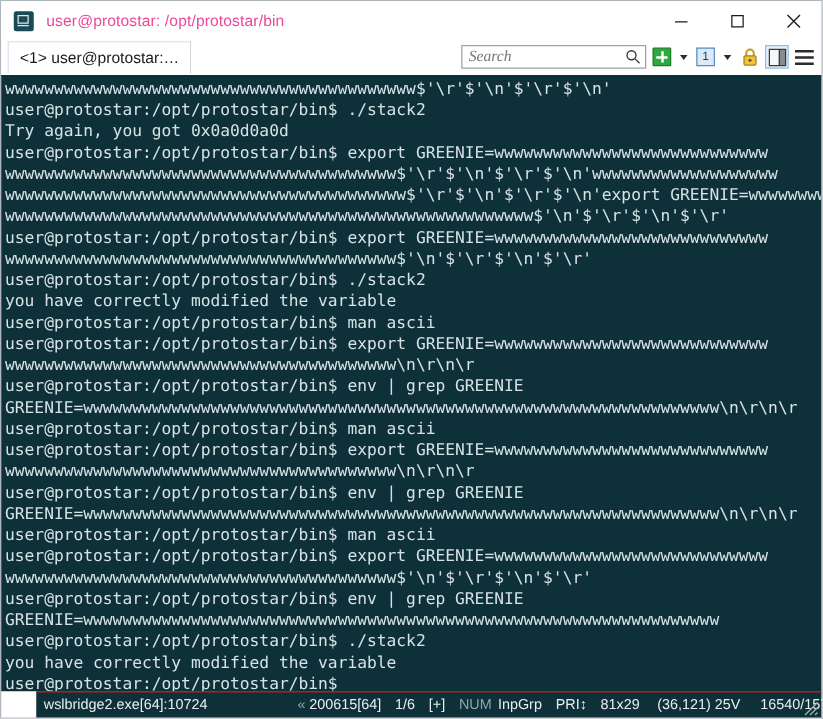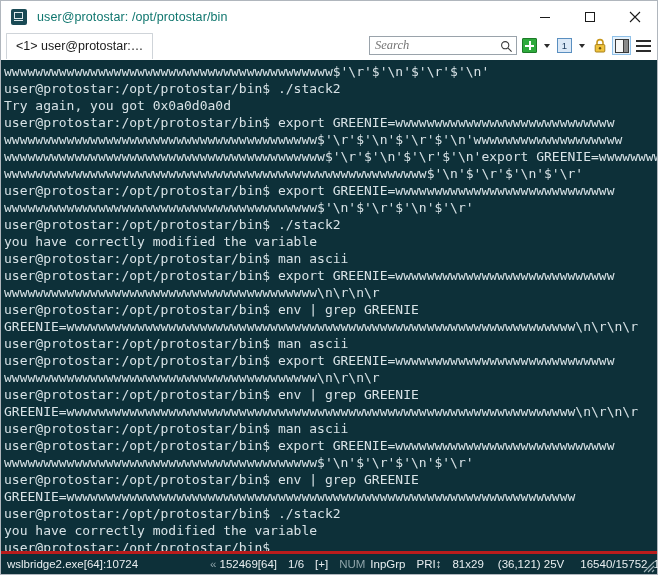--- a/index.html
+++ b/index.html
@@ -59,21 +59,21 @@
     box-sizing: border-box;
   }
   .title-icon .stand {
     position: absolute;
     left: 4px; top: 12px;
     width: 9px; height: 1.5px;
     background: #dfe9ec;
   }
   .title-text {
     font-size: 12.5px;
-    color: #0f766e;
+    color: #ec4899;
     letter-spacing: 0.1px;
     white-space: nowrap;
   }
   .caption-buttons {
     position: absolute;
     right: 0; top: 0;
     height: 31px;
     display: flex;
   }
   .cap-btn {
@@ -259,21 +259,22 @@
   .statusbar {
     height: 20px;
     flex: 0 0 20px;
     background: #0d3039;
     color: #e8eef0;
     font-family: "Liberation Sans", sans-serif;
     font-size: 11.5px;
     display: flex;
     align-items: center;
     position: relative;
-    border-top: 3px solid #b91c1c;
+    border-top: 1px solid #b91c1c;
+    margin-left: 28px;
   }
   .st {
     padding: 0 0 0 0;
     white-space: nowrap;
   }
   .st-proc { margin-left: 6px; }
   .st-dim { color: #8fa4aa; }
   .st-gap-a { margin-left: 72px; }
   .st-gap   { margin-left: 11px; }
   .resize-grip {
@@ -367,21 +368,21 @@
     </div>
   </div>
 
   <div class="terminal-wrap">
     <div class="terminal" id="terminal"><div class="term-line">wwwwwwwwwwwwwwwwwwwwwwwwwwwwwwwwwwwwwwwwww$'\r'$'\n'$'\r'$'\n'</div><div class="term-line">user@protostar:/opt/protostar/bin$ ./stack2</div><div class="term-line">Try again, you got 0x0a0d0a0d</div><div class="term-line">user@protostar:/opt/protostar/bin$ export GREENIE=wwwwwwwwwwwwwwwwwwwwwwwwwwww</div><div class="term-line">wwwwwwwwwwwwwwwwwwwwwwwwwwwwwwwwwwwwwwww$'\r'$'\n'$'\r'$'\n'wwwwwwwwwwwwwwwwwww</div><div class="term-line">wwwwwwwwwwwwwwwwwwwwwwwwwwwwwwwwwwwwwwwww$'\r'$'\n'$'\r'$'\n'export GREENIE=wwwwwwww</div><div class="term-line">wwwwwwwwwwwwwwwwwwwwwwwwwwwwwwwwwwwwwwwwwwwwwwwwwwwwww$'\n'$'\r'$'\n'$'\r'</div><div class="term-line">user@protostar:/opt/protostar/bin$ export GREENIE=wwwwwwwwwwwwwwwwwwwwwwwwwwww</div><div class="term-line">wwwwwwwwwwwwwwwwwwwwwwwwwwwwwwwwwwwwwwww$'\n'$'\r'$'\n'$'\r'</div><div class="term-line">user@protostar:/opt/protostar/bin$ ./stack2</div><div class="term-line">you have correctly modified the variable</div><div class="term-line">user@protostar:/opt/protostar/bin$ man ascii</div><div class="term-line">user@protostar:/opt/protostar/bin$ export GREENIE=wwwwwwwwwwwwwwwwwwwwwwwwwwww</div><div class="term-line">wwwwwwwwwwwwwwwwwwwwwwwwwwwwwwwwwwwwwwww\n\r\n\r</div><div class="term-line">user@protostar:/opt/protostar/bin$ env | grep GREENIE</div><div class="term-line">GREENIE=wwwwwwwwwwwwwwwwwwwwwwwwwwwwwwwwwwwwwwwwwwwwwwwwwwwwwwwwwwwwwwwww\n\r\n\r</div><div class="term-line">user@protostar:/opt/protostar/bin$ man ascii</div><div class="term-line">user@protostar:/opt/protostar/bin$ export GREENIE=wwwwwwwwwwwwwwwwwwwwwwwwwwww</div><div class="term-line">wwwwwwwwwwwwwwwwwwwwwwwwwwwwwwwwwwwwwwww\n\r\n\r</div><div class="term-line">user@protostar:/opt/protostar/bin$ env | grep GREENIE</div><div class="term-line">GREENIE=wwwwwwwwwwwwwwwwwwwwwwwwwwwwwwwwwwwwwwwwwwwwwwwwwwwwwwwwwwwwwwwww\n\r\n\r</div><div class="term-line">user@protostar:/opt/protostar/bin$ man ascii</div><div class="term-line">user@protostar:/opt/protostar/bin$ export GREENIE=wwwwwwwwwwwwwwwwwwwwwwwwwwww</div><div class="term-line">wwwwwwwwwwwwwwwwwwwwwwwwwwwwwwwwwwwwwwww$'\n'$'\r'$'\n'$'\r'</div><div class="term-line">user@protostar:/opt/protostar/bin$ env | grep GREENIE</div><div class="term-line">GREENIE=wwwwwwwwwwwwwwwwwwwwwwwwwwwwwwwwwwwwwwwwwwwwwwwwwwwwwwwwwwwwwwwww</div><div class="term-line">user@protostar:/opt/protostar/bin$ ./stack2</div><div class="term-line">you have correctly modified the variable</div><div class="term-line">user@protostar:/opt/protostar/bin$ <span class="cursor"></span></div></div>
   </div>
 
   <div class="statusbar">
     <span class="st st-proc">wslbridge2.exe[64]:10724</span>
     <span class="st st-gap-a st-dim">«</span>
-    <span class="st" style="margin-left:3px">152469[64]</span>
+    <span class="st" style="margin-left:3px">200615[64]</span>
     <span class="st st-gap">1/6</span>
     <span class="st st-gap">[+]</span>
     <span class="st st-gap st-dim">NUM</span>
     <span class="st" style="margin-left:5px">InpGrp</span>
     <span class="st st-gap">PRI↕</span>
     <span class="st st-gap">81x29</span>
     <span class="st st-gap" style="margin-left:14px">(36,121) 25V</span>
     <span class="st" style="margin-left:16px">16540/15752</span>
     <span class="st" style="margin-left:6px">100%</span>
     <span class="resize-grip">

